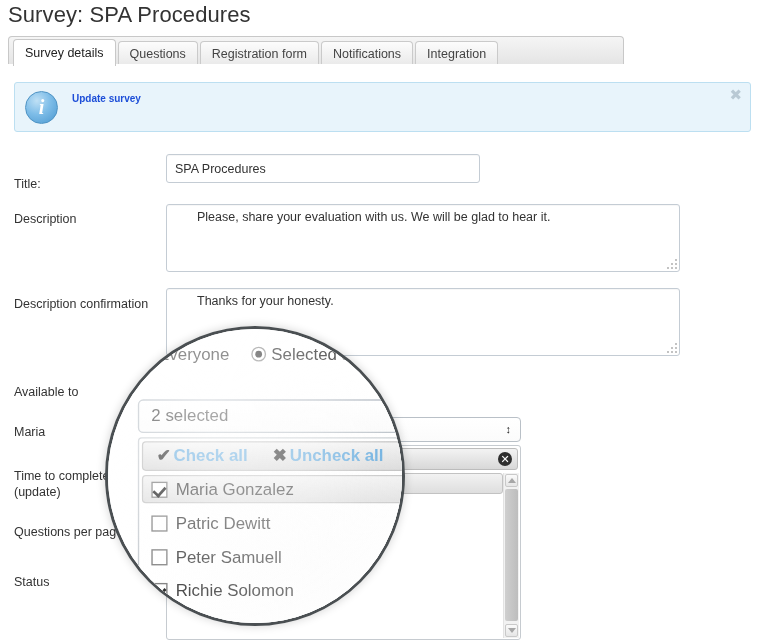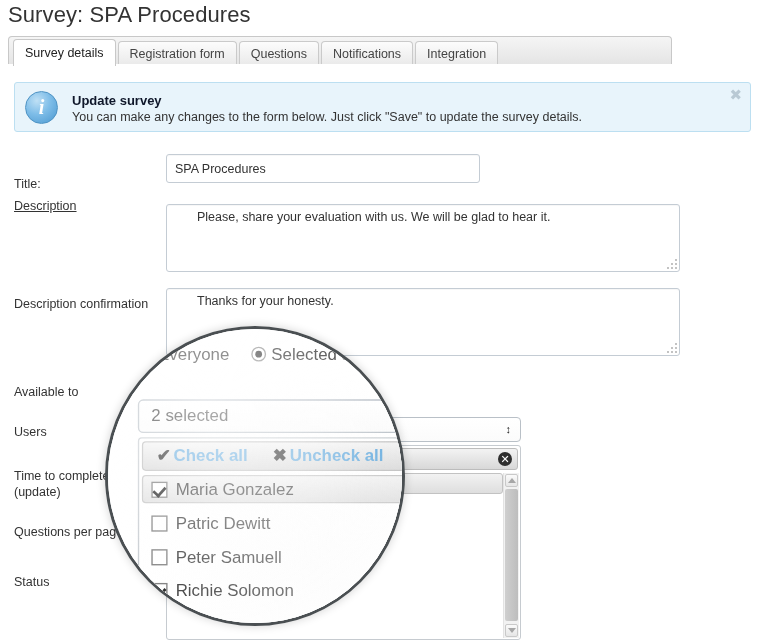--- a/index.html
+++ b/index.html
@@ -26,21 +26,21 @@
     font-weight: normal;
     color: #333333;
     letter-spacing: 0.1px;
   }
 
   
   .tabbar {
     position: absolute;
     left: 8px;
     top: 36px;
-    width: 664px;
+    width: 616px;
     height: 29px;
     box-sizing: border-box;
     background: linear-gradient(to bottom, #f5f5f5 0%, #e4e4e4 100%);
     border: 1px solid #c8c8c8;
     border-radius: 4px 4px 0 0;
     border-bottom: none;
   }
   .tabs {
     position: absolute;
     left: 0;
@@ -122,23 +122,23 @@
     font-style: italic;
     font-weight: bold;
     font-size: 20px;
     color: #ffffff;
     line-height: 24px;
   }
   .alert-title {
     position: absolute;
     left: 57px;
     top: 10px;
-    font-size: 13px;
+    font-size: 10px;
     font-weight: bold;
-    color: #0f172a;
+    color: #1d4ed8;
   }
   .alert-body {
     position: absolute;
     left: 57px;
     top: 27px;
     font-size: 12.5px;
     color: #333333;
   }
   .alert-close {
     position: absolute;
@@ -392,41 +392,40 @@
   }
 </style>
 </head>
 <body>
 
 <div class="page-title">Survey: SPA Procedures</div>
 
 <div class="tabbar">
   <div class="tabs" id="tabs-container">
       <div class="tab active">Survey details</div>
+      <div class="tab">Questions</div>
       <div class="tab">Registration form</div>
-      <div class="tab">Questions</div>
       <div class="tab">Notifications</div>
       <div class="tab">Integration</div>
     </div>
 </div>
 <div class="tabpanel-top"></div>
 
 <div class="alert">
   <div class="alert-icon">
       <div class="disc"></div>
     </div>
   <div class="alert-title">Update survey</div>
-  <div class="alert-body">You can make any changes to the form below. Just click "Save" to update the survey details.</div>
   <div class="alert-close">✖</div>
 </div>
 
 <div class="form-label" style="top:176px;">Title:</div>
 <input class="ctl-input" style="left: 166px; top: 154px; width: 314px; height: 29px;" value="SPA Procedures">
 
-<div class="form-label" style="top:198px;text-decoration:underline;">Description</div>
+<div class="form-label" style="top:211px;">Description</div>
 <textarea class="ctl-textarea" style="left: 166px; top: 204px; width: 514px; height: 68px;">Please, share your evaluation with us. We will be glad to hear it.</textarea>
 <div class="resize-grip" style="left:667px; top:259px;">
   <i style="left:8px; top:0px;"></i>
   <i style="left:4px; top:4px;"></i>
     <i style="left:8px; top:4px;"></i>
   <i style="left:0px; top:8px;"></i>
     <i style="left:4px; top:8px;"></i>
     <i style="left:8px; top:8px;"></i>
 </div>
 
@@ -437,21 +436,21 @@
   <i style="left:4px; top:4px;"></i>
     <i style="left:8px; top:4px;"></i>
   <i style="left:0px; top:8px;"></i>
     <i style="left:4px; top:8px;"></i>
     <i style="left:8px; top:8px;"></i>
 </div>
 
 <div class="form-label" style="top:384px;">Available to</div>
 <div class="radio-row" style="left:166px; top:377px;" id="radio-container"><span class="radio-opt"><span class="radio-dot"></span><span>Everyone</span></span><span class="radio-opt"><span class="radio-dot on"></span><span>Selected users</span></span></div>
 
-<div class="form-label" style="top:424px;">Users</div>
+<div class="form-label" style="top:424px;">Maria</div>
 
 <div class="ms-button">
   <span>2 selected</span>
   <span class="arrows">↕</span>
 </div>
 
 <div class="ms-panel">
   <div class="ms-toolbar">
     <div class="ms-tool-link" style="left:10px;">
       <span class="g">✔</span><span>Check all</span>

